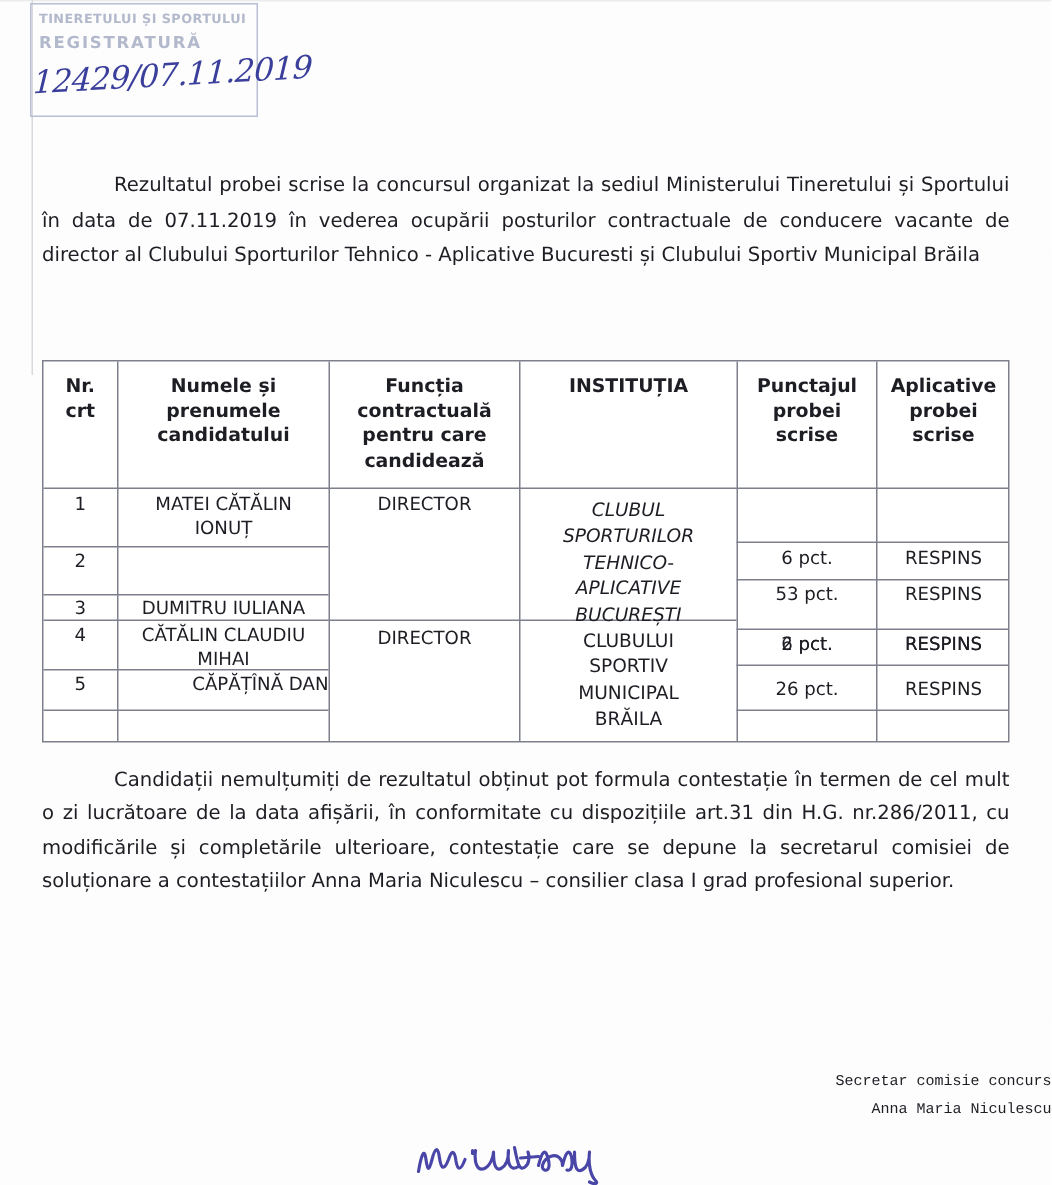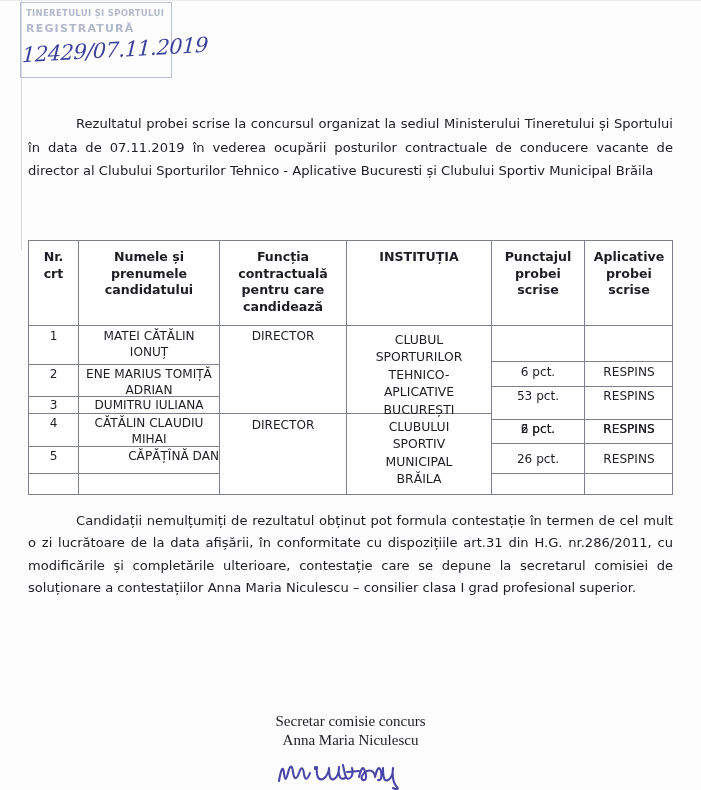--- a/index.html
+++ b/index.html
@@ -157,24 +157,25 @@
   
   #signature-block {
     position: absolute;
     left: 0;
     top: 712px;
     width: 701px;
     text-align: center;
   }
   #signature-block .sig-role,
   #signature-block .sig-name {
-    font-family: Liberation Serif, serif;
-    font-size: 15px;
+    font-family: Liberation Mono, monospace;
+    font-size: 10px;
     line-height: 19px;
     color: #1d1d24;
+    text-align: right;
   }
   #signature-mark {
     display: block;
     margin: 1px auto 0;
     width: 160px;
     height: 40px;
   }
 </style>
 </head>
 <body>
@@ -234,22 +235,20 @@
 probei
 scrise</div>
 
     <div class="cell data-cell" style="left:0;top:88px;width:49px;">1</div>
     <div class="cell data-cell" style="left:50px;top:88px;width:140px;white-space:pre-line;">MATEI CĂTĂLIN
 IONUȚ</div>
     <div class="cell data-cell" style="left:463px;top:124px;width:92px;">6 pct.</div>
     <div class="cell data-cell" style="left:556px;top:124px;width:88px;">RESPINS</div>
 
     <div class="cell data-cell" style="left:0;top:126px;width:49px;">2</div>
-    <div class="cell data-cell" style="left:50px;top:126px;width:140px;white-space:pre-line;">ENE MARIUS TOMIȚĂ
-ADRIAN</div>
     <div class="cell data-cell" style="left:463px;top:148px;width:92px;">53 pct.</div>
     <div class="cell data-cell" style="left:556px;top:148px;width:88px;">RESPINS</div>
 
     <div class="cell data-cell" style="left:0;top:157px;width:49px;">3</div>
     <div class="cell data-cell" style="left:50px;top:157px;width:140px;white-space:pre-line;">DUMITRU IULIANA</div>
     <div class="cell data-cell" style="left:463px;top:181px;width:92px;">2 pct.</div>
     <div class="cell data-cell" style="left:556px;top:181px;width:88px;">RESPINS</div>
 
     <div class="cell data-cell" style="left:0;top:175px;width:49px;">4</div>
     <div class="cell data-cell" style="left:50px;top:175px;width:140px;white-space:pre-line;">CĂTĂLIN CLAUDIU
@@ -258,21 +257,21 @@
     <div class="cell data-cell" style="left:556px;top:181px;width:88px;">RESPINS</div>
 
     <div class="cell data-cell" style="left:0;top:208px;width:49px;">5</div>
     <div class="cell data-cell" style="left:50px;top:208px;width:140px;white-space:pre-line;text-align:right;">CĂPĂȚÎNĂ DAN</div>
     <div class="cell data-cell" style="left:463px;top:211px;width:92px;">26 pct.</div>
     <div class="cell data-cell" style="left:556px;top:211px;width:88px;">RESPINS</div>
 
     <div class="cell data-cell" style="left:191px;top:88px;width:126px;">DIRECTOR</div>
     <div class="cell data-cell" style="left:191px;top:177px;width:126px;">DIRECTOR</div>
 
-    <div class="cell inst-cell" style="left:318px;top:90px;width:144px;white-space:pre-line;">CLUBUL
+    <div class="cell inst-cell" style="left:318px;top:90px;width:144px;white-space:pre-line;font-style:italic;">CLUBUL
 SPORTURILOR
 TEHNICO-
 APLICATIVE
 BUCUREȘTI</div>
     <div class="cell inst-cell" style="left:318px;top:177px;width:144px;white-space:pre-line;">CLUBULUI
 SPORTIV
 MUNICIPAL
 BRĂILA</div>
   </div>
 

